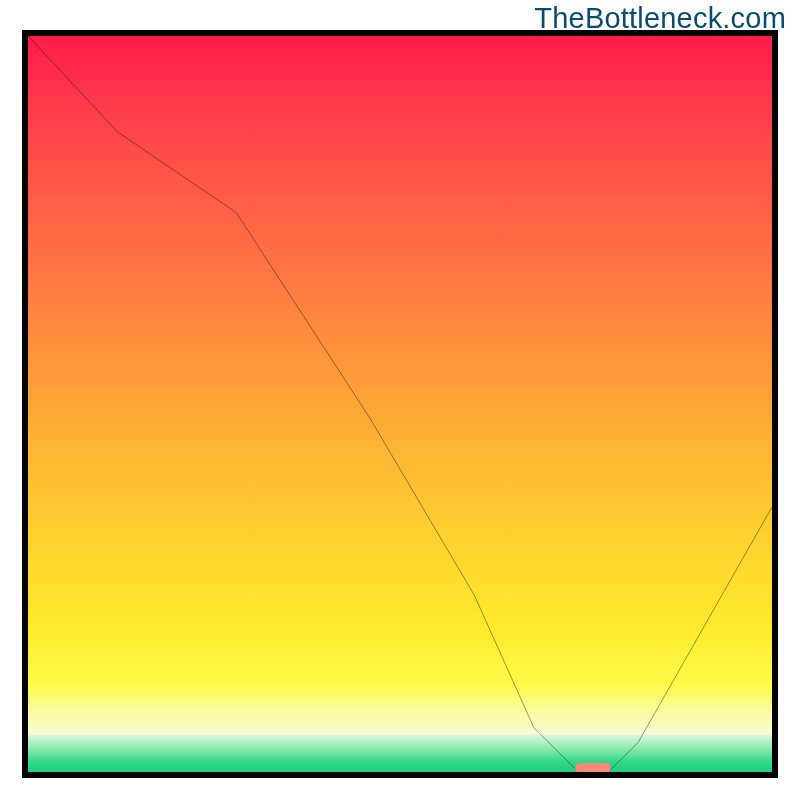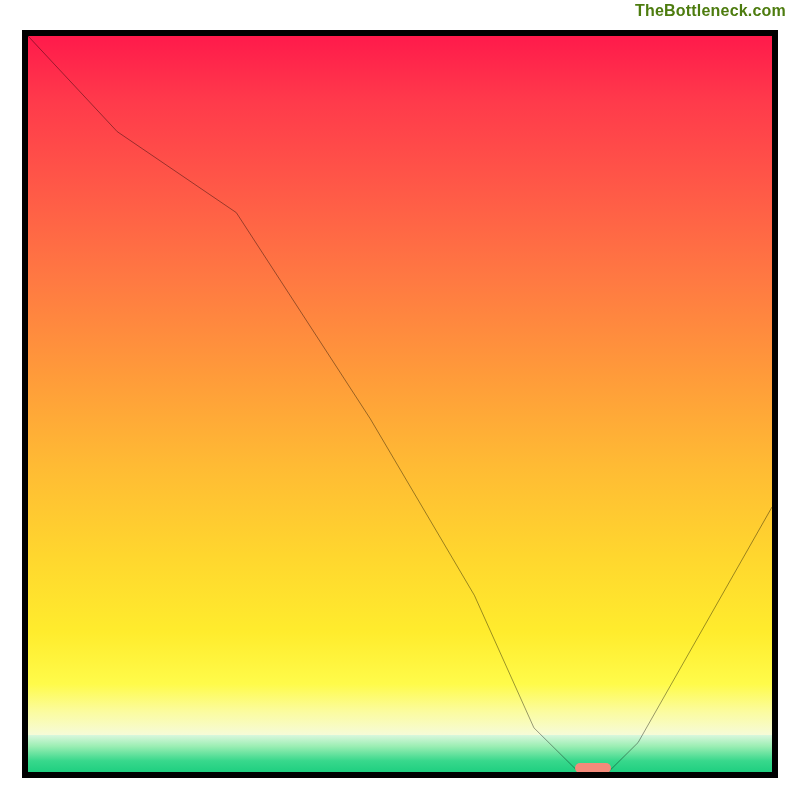--- a/index.html
+++ b/index.html
@@ -13,23 +13,23 @@
   }
   .chart-wrap {
     position: relative;
     width: 800px;
     height: 800px;
   }
   .watermark {
     position: absolute;
     top: 2px;
     right: 14px;
-    font-size: 16px;
-    font-weight: 700;
-    color: #4d7c0f;
+    font-size: 29px;
+    font-weight: 400;
+    color: #0c4a6e;
     letter-spacing: 0.2px;
     user-select: none;
   }
   .plot-frame {
     position: absolute;
     left: 22px;
     top: 30px;
     width: 756px;
     height: 748px;
     border: 6px solid #000;

